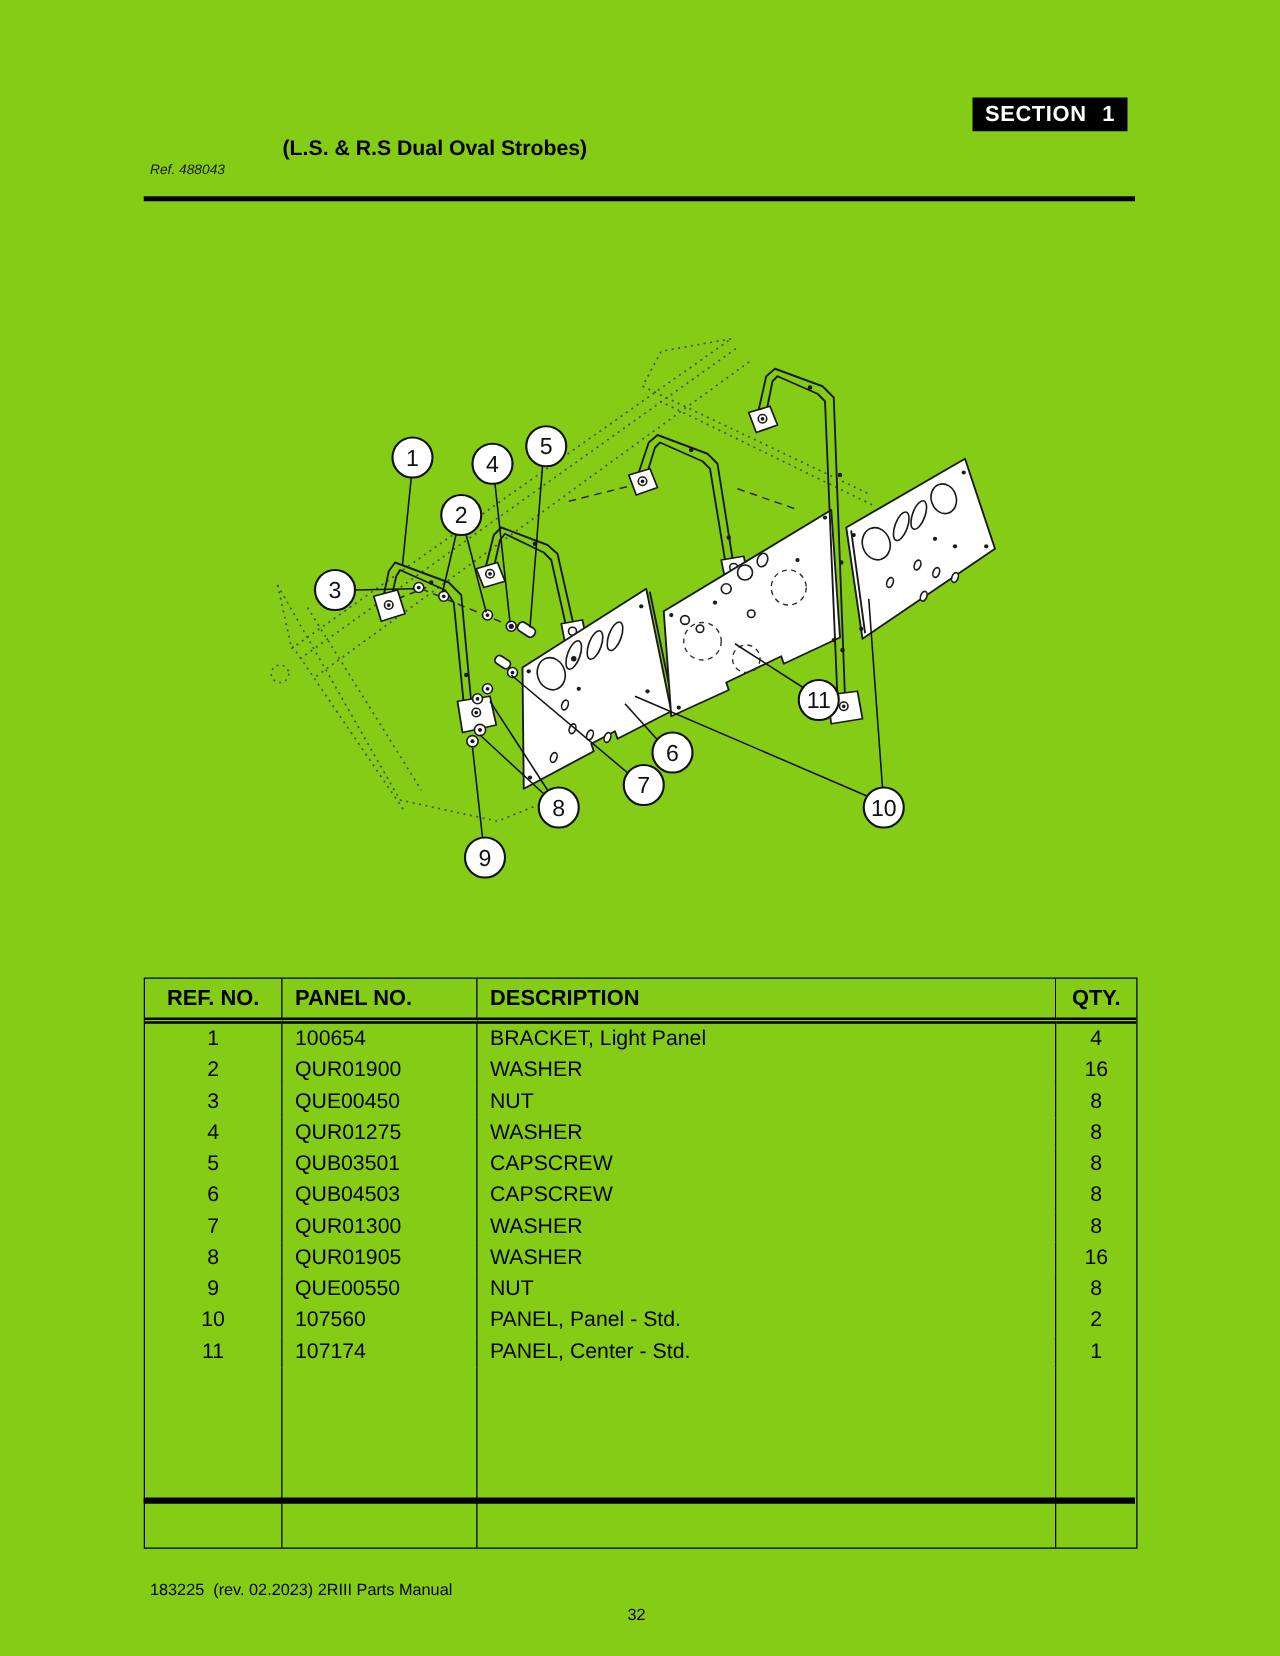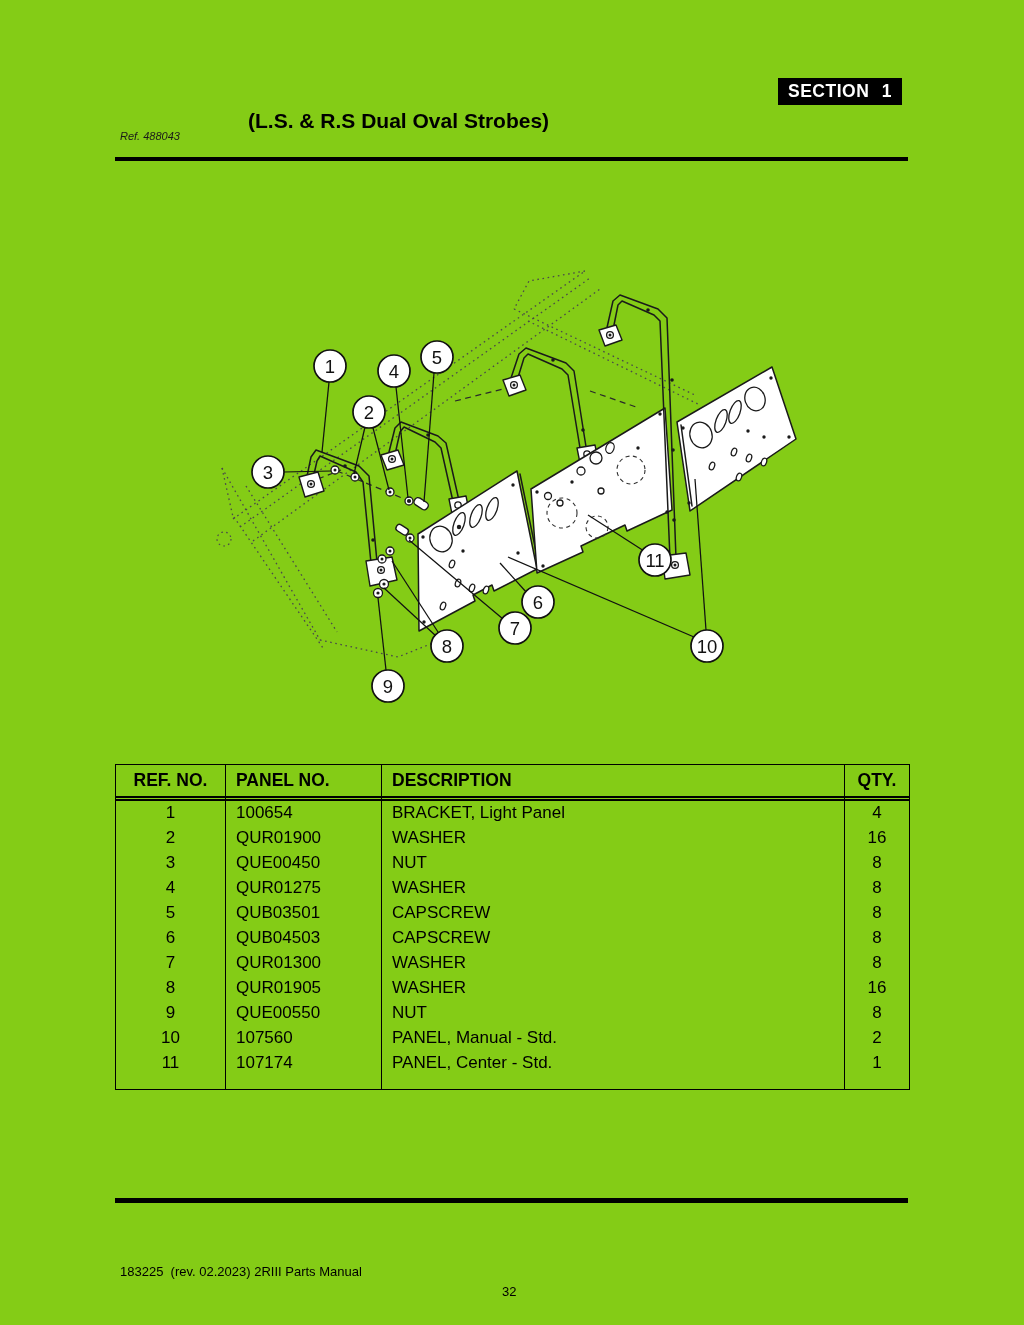--- a/index.html
+++ b/index.html
@@ -6,21 +6,21 @@
   .page{position:relative;width:1024px;height:1325px;background:#84cc16;margin:0 auto;
         font-family:"Liberation Sans",sans-serif;color:#000;overflow:hidden;}
 
   
   .section-badge{position:absolute;left:778px;top:78px;width:124px;height:27px;background:#000;
         color:#fff;display:flex;align-items:center;justify-content:space-between;
         padding:0 10px;box-sizing:border-box;font-size:17.5px;font-weight:700;letter-spacing:.5px;}
   .ref-number{position:absolute;left:120px;top:130px;font-size:11px;font-style:italic;color:#1a1a1a;}
   .title-row{position:absolute;left:224px;top:109px;display:flex;align-items:baseline;white-space:nowrap;}
   .title-main{font-size:30px;font-weight:700;letter-spacing:-.3px;}
-  .title-sub{font-size:21px;font-weight:700;margin-left:24px;}
+  .title-sub{font-size:17px;font-weight:700;margin-left:2px;}
   .rule{position:absolute;left:115px;width:793px;background:#000;}
   .rule-top{top:157px;height:4px;}
   .rule-bottom{top:1198px;height:4.5px;}
 
   
   .diagram-svg{position:absolute;left:0;top:0;width:1024px;height:1325px;}
   .dots{fill:none;stroke:#4a4a4a;stroke-width:1.3;stroke-dasharray:1.6 3.6;}
   .dotsc{fill:none;stroke:#4a4a4a;stroke-width:1.2;stroke-dasharray:1.6 3.4;}
   .dash{fill:none;stroke:#2a2a2a;stroke-width:1.2;stroke-dasharray:6 4.5;}
   .line{fill:none;stroke:#1a1a1a;stroke-width:1.5;stroke-linejoin:round;stroke-linecap:round;}
@@ -28,21 +28,21 @@
   .plate{fill:#fff;stroke:#1a1a1a;stroke-width:1.4;stroke-linejoin:round;}
   .hole{fill:#fff;stroke:#1a1a1a;stroke-width:1.3;}
   .holedk{fill:#fff;stroke:#1a1a1a;stroke-width:1.3;}
   .dashc{fill:none;stroke:#2e2e2e;stroke-width:1.1;stroke-dasharray:4 3.5;}
   .dot{fill:#1a1a1a;stroke:none;}
   .leader{stroke:#111;stroke-width:1.25;fill:none;}
   .callout-circle{fill:#fff;stroke:#111;stroke-width:1.7;}
   .callout-text{font-family:"Liberation Sans",sans-serif;font-size:18.5px;fill:#111;}
 
   
-  .parts-table{position:absolute;left:115px;top:764px;width:793px;height:326px;
+  .parts-table{position:absolute;left:115px;top:782px;width:793px;height:457px;
         border:1.8px solid #000;border-collapse:separate;border-spacing:0;table-layout:fixed;
         font-size:17px;line-height:1.2;}
   .parts-table th,.parts-table td{border-right:1.6px solid #000;overflow:hidden;}
   .parts-table th:last-child,.parts-table td:last-child{border-right:none;}
   .parts-table th{height:29px;font-weight:700;font-size:17.5px;border-bottom:5px double #000;text-align:center;}
   .parts-table td{height:23px;vertical-align:middle;}
   .parts-table .c0,.parts-table .c3{text-align:center;}
   .parts-table .c1,.parts-table .c2{text-align:left;padding-left:10px;}
   .parts-table tr.filler td{height:auto;}
 
@@ -353,21 +353,21 @@
         </tr>
         <tr>
           <td class="c0">9</td>
           <td class="c1">QUE00550</td>
           <td class="c2">NUT</td>
           <td class="c3">8</td>
         </tr>
         <tr>
           <td class="c0">10</td>
           <td class="c1">107560</td>
-          <td class="c2">PANEL, Manual - Std.</td>
+          <td class="c2">PANEL, Panel - Std.</td>
           <td class="c3">2</td>
         </tr>
         <tr>
           <td class="c0">11</td>
           <td class="c1">107174</td>
           <td class="c2">PANEL, Center - Std.</td>
           <td class="c3">1</td>
         </tr>
         <tr class="filler">
           <td class="c0"></td>

